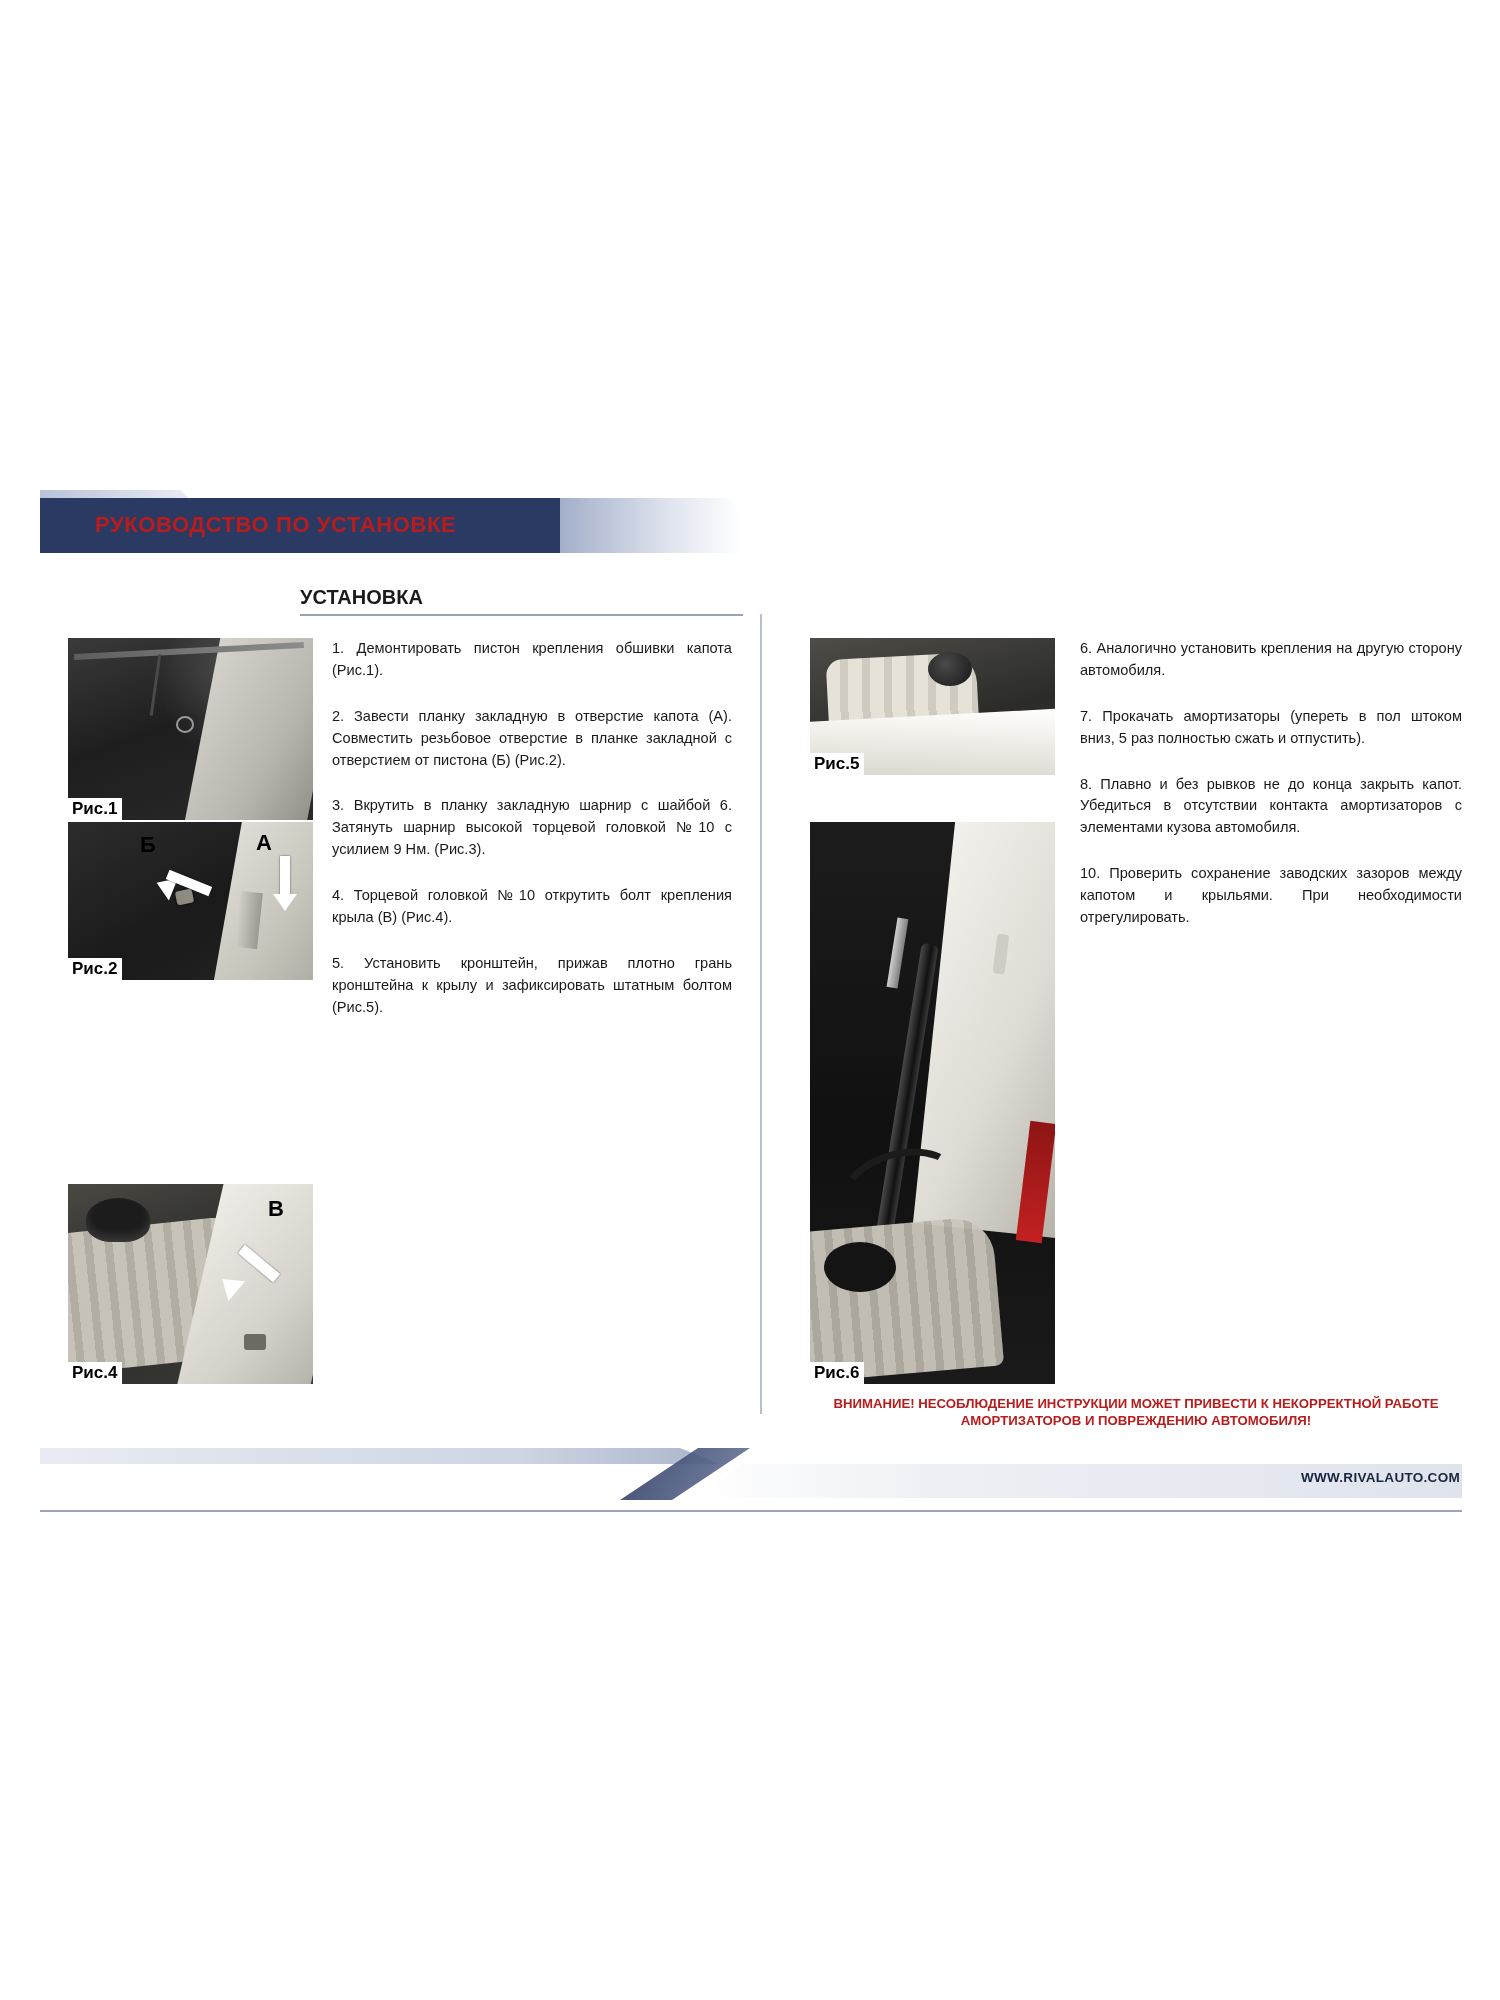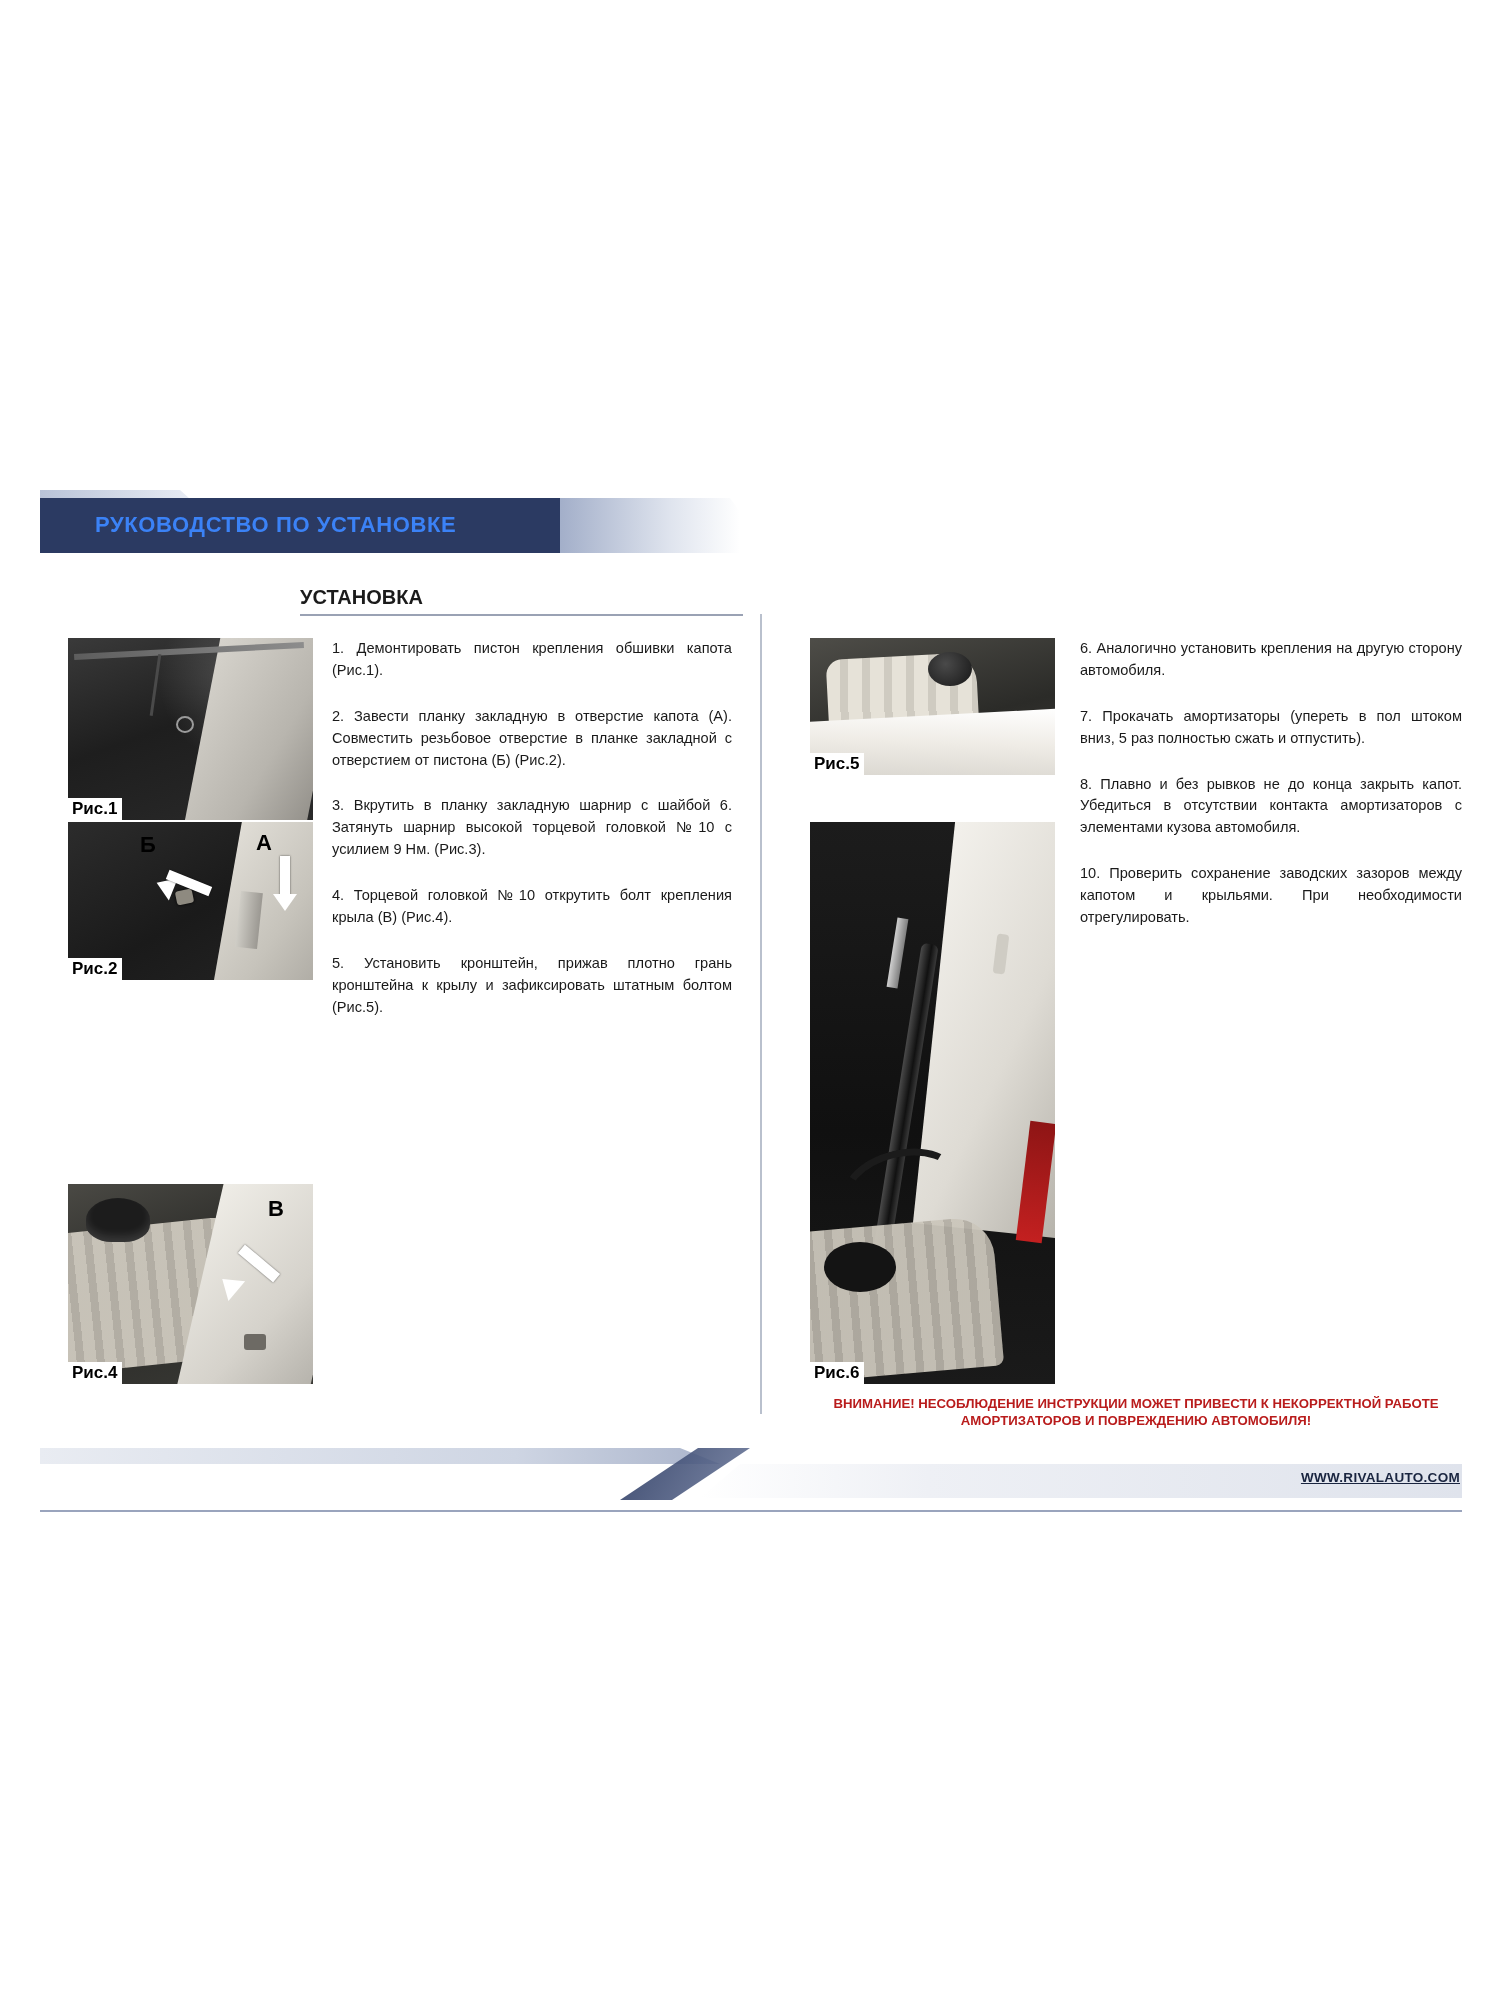--- a/index.html
+++ b/index.html
@@ -49,21 +49,21 @@
     width: 520px;
     height: 55px;
     background: #2b3a62;
   }
   #header-title {
     position: absolute;
     left: 95px;
     top: 512px;
     font-size: 22px;
     font-weight: bold;
-    color: #3b82f6;
+    color: #b91c1c;
     letter-spacing: 0.6px;
   }
   .hdr-deco {
     position: absolute;
     background: #cfd6e4;
   }
   #hdr-deco-1 {
     left: 40px; top: 490px; width: 150px; height: 9px;
     background: linear-gradient(90deg, #b9c3d8, #e8ecf4);
     clip-path: polygon(0 0, 140px 0, 150px 9px, 0 9px);
@@ -373,21 +373,20 @@
     left: 620px; top: 8px; width: 130px; height: 52px;
     background: linear-gradient(120deg, #2b3a62, #6d7a9c);
     clip-path: polygon(78px 0, 130px 0, 52px 52px, 0 52px);
     opacity: .9;
   }
   #footer-url {
     position: absolute;
     right: 40px; top: 30px;
     font-size: 13.5px; font-weight: bold; color: #1a2540;
     letter-spacing: .3px;
-    text-decoration: underline;
   }
   #footer-line2 {
     position: absolute; left: 40px; top: 70px; width: 1422px; height: 2px;
     background: #9aa4bd;
   }
 </style>
 </head>
 <body>
 
 <div id="sheet">

